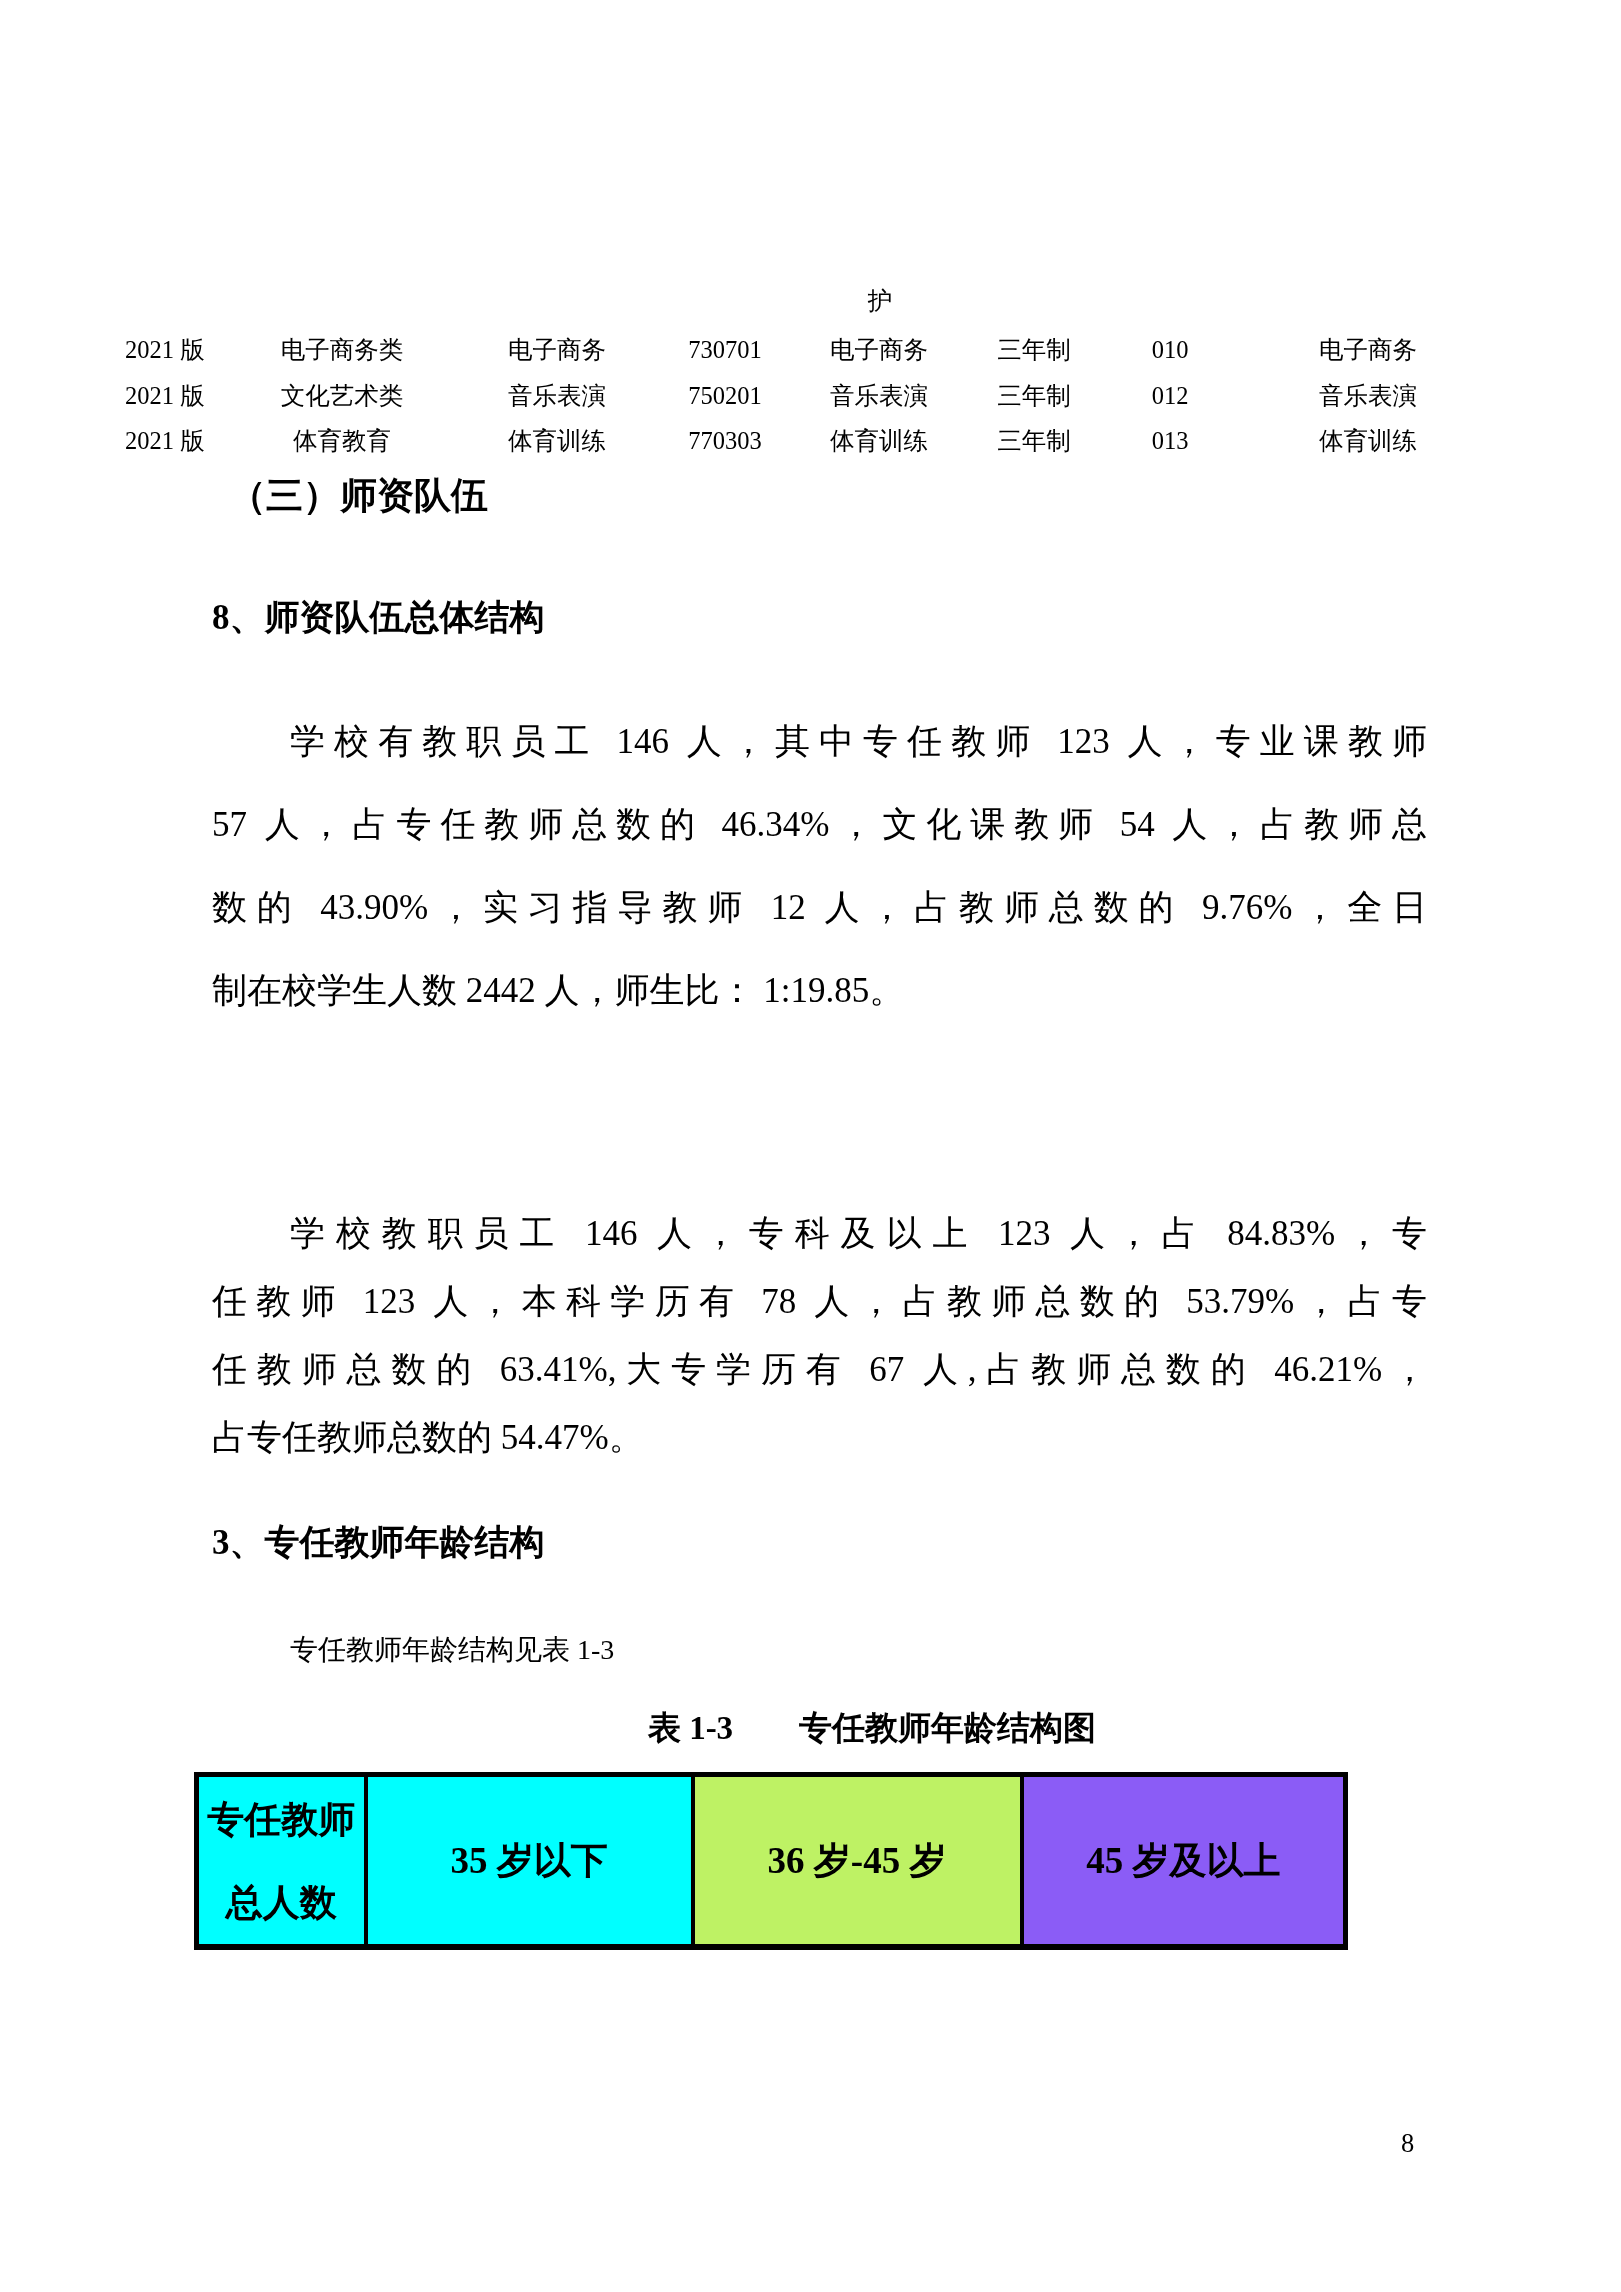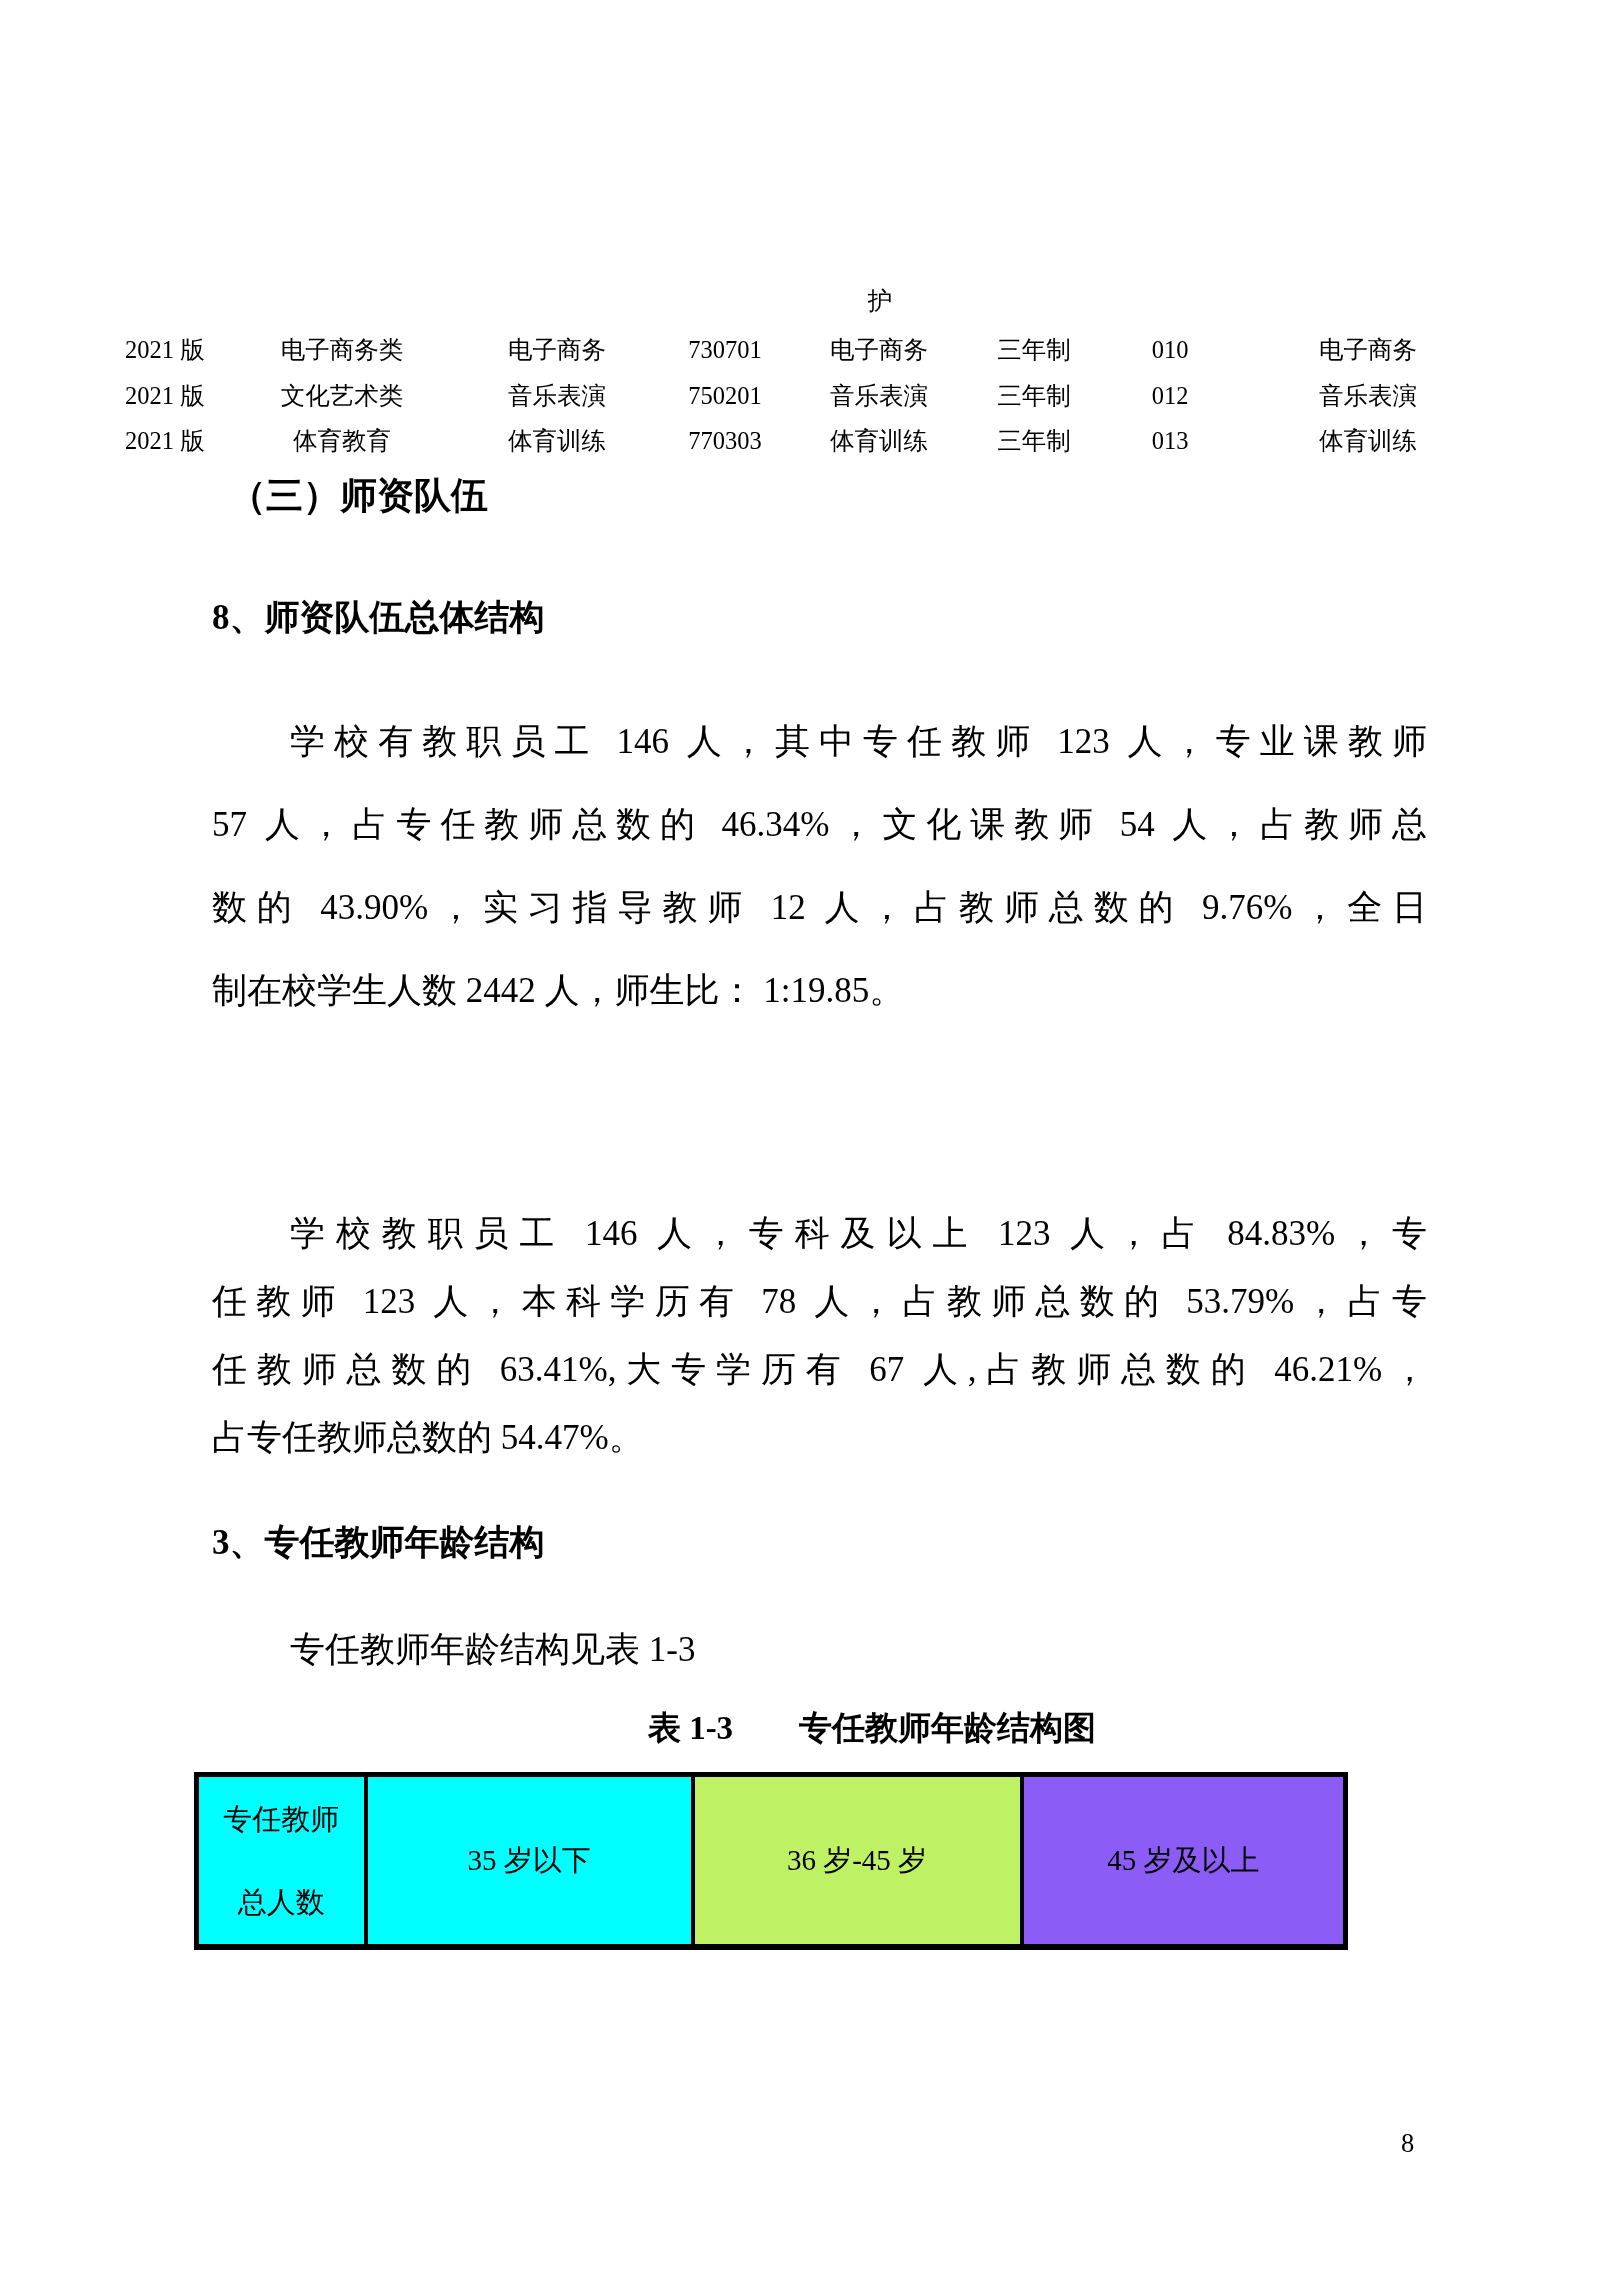--- a/index.html
+++ b/index.html
@@ -48,21 +48,21 @@
   .para {
     position:absolute; left:212px; width:1215px;
     font-size:35px;
   }
   .para div { width:1215px; }
   .jl { text-align:justify; text-align-last:justify; }
   .indent { text-indent:78px; }
 
   .ref-line {
     position:absolute; left:290px; top:1629px;
-    font-size:35px; line-height:41px; white-space:nowrap;
+    font-size:28px; line-height:41px; white-space:nowrap;
   }
 
   .caption {
     position:absolute; left:872px; top:1709px;
     transform:translateX(-50%);
     font-size:33px; line-height:39px; white-space:pre; font-weight:bold;
   }
 
   
   .age-table {
@@ -70,21 +70,21 @@
     border-collapse:collapse; table-layout:fixed;
     width:1147px;
     border:5.9px solid #000;
     font-family:"Liberation Serif","DejaVu Serif",serif;
   }
   .age-table td {
     border:4.9px solid #000;
     text-align:center; vertical-align:middle;
     padding:0; overflow:hidden;
   }
-  .hdr-row td { height:167px; border-bottom-width:6.9px; font-size:29px; font-weight:normal; }
+  .hdr-row td { height:167px; border-bottom-width:6.9px; font-size:37px; font-weight:bold; }
   .hdr-row .col1 div { line-height:83px; }
   .val-row td { height:78px; font-size:27.4px; font-weight:bold; }
   .val-row td.total { font-size:29px; font-weight:normal; }
 
   .page-num {
     position:absolute; left:1401px; top:2129px;
     font-size:26.5px; line-height:29px;
   }
 </style>
 </head>

